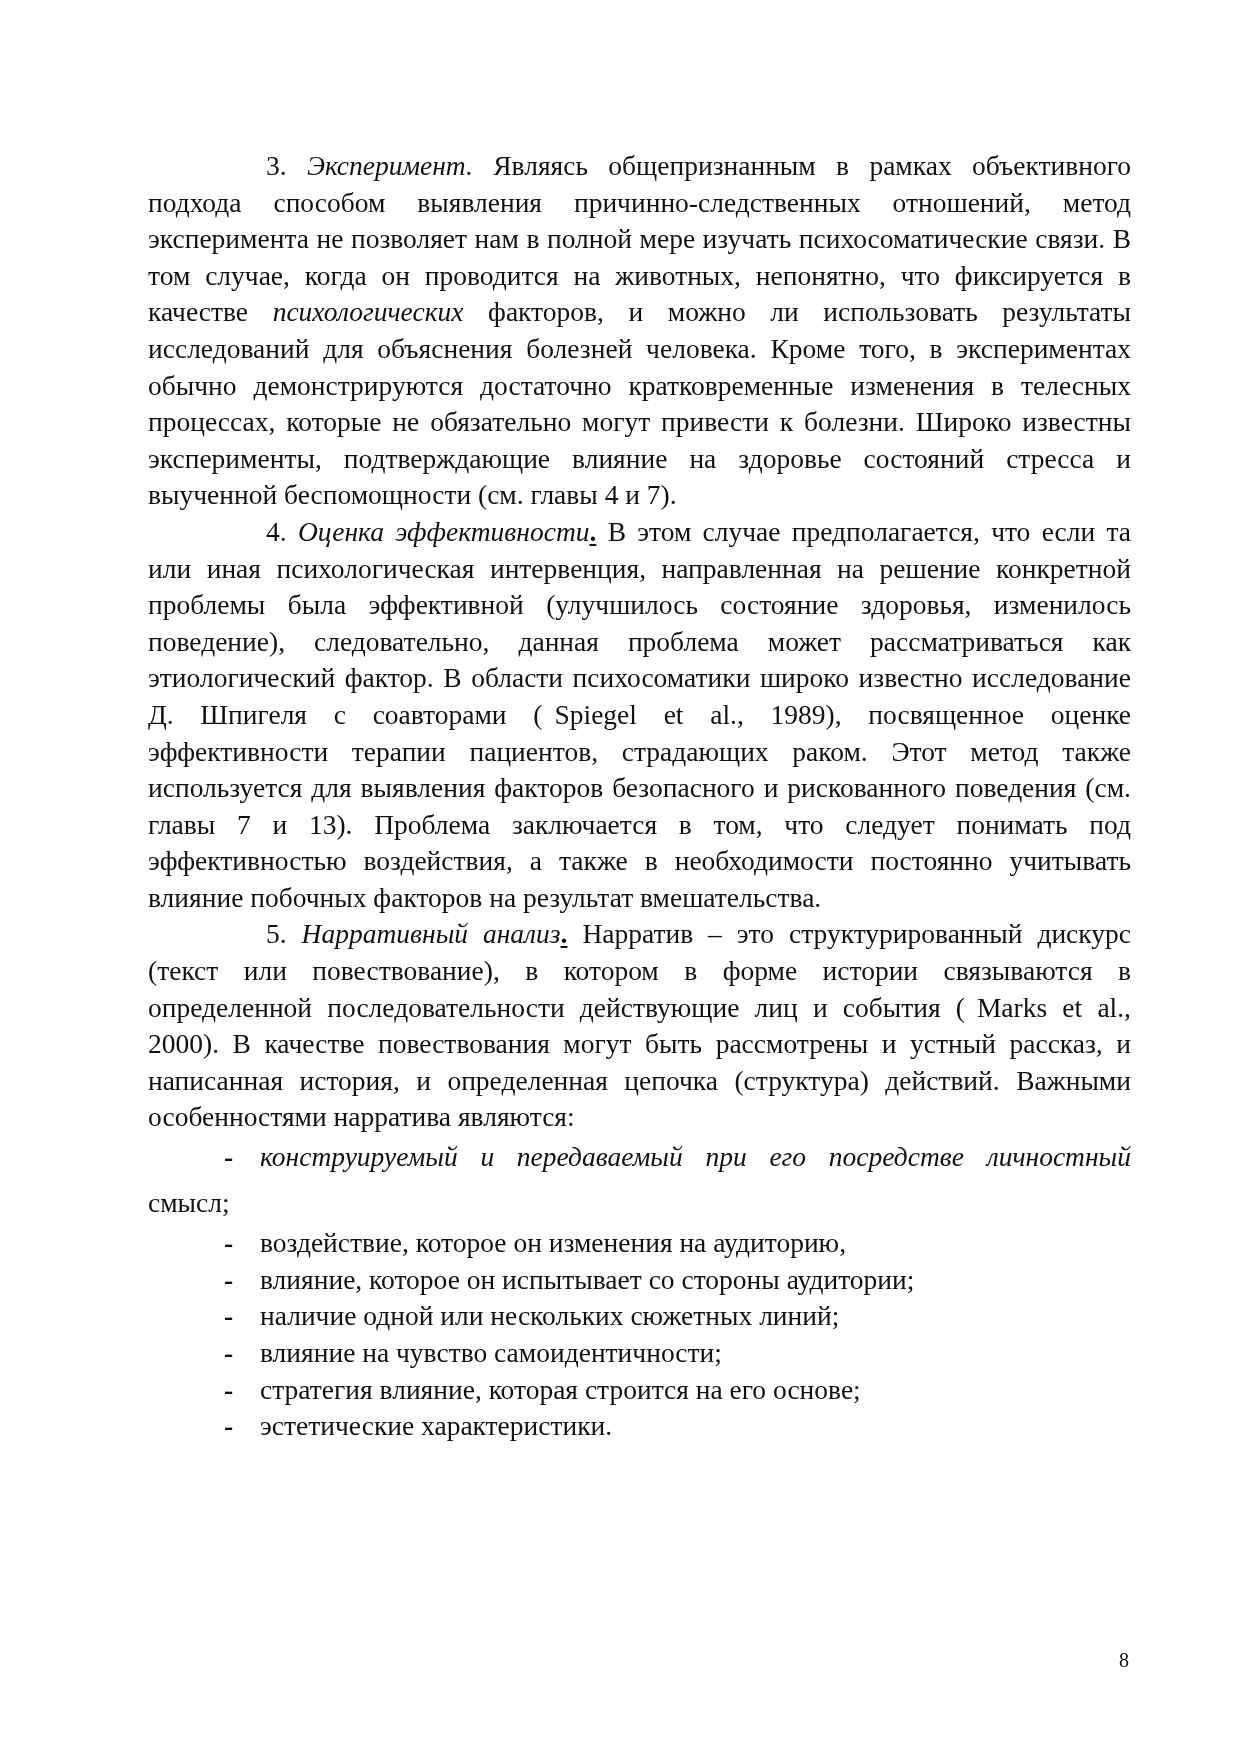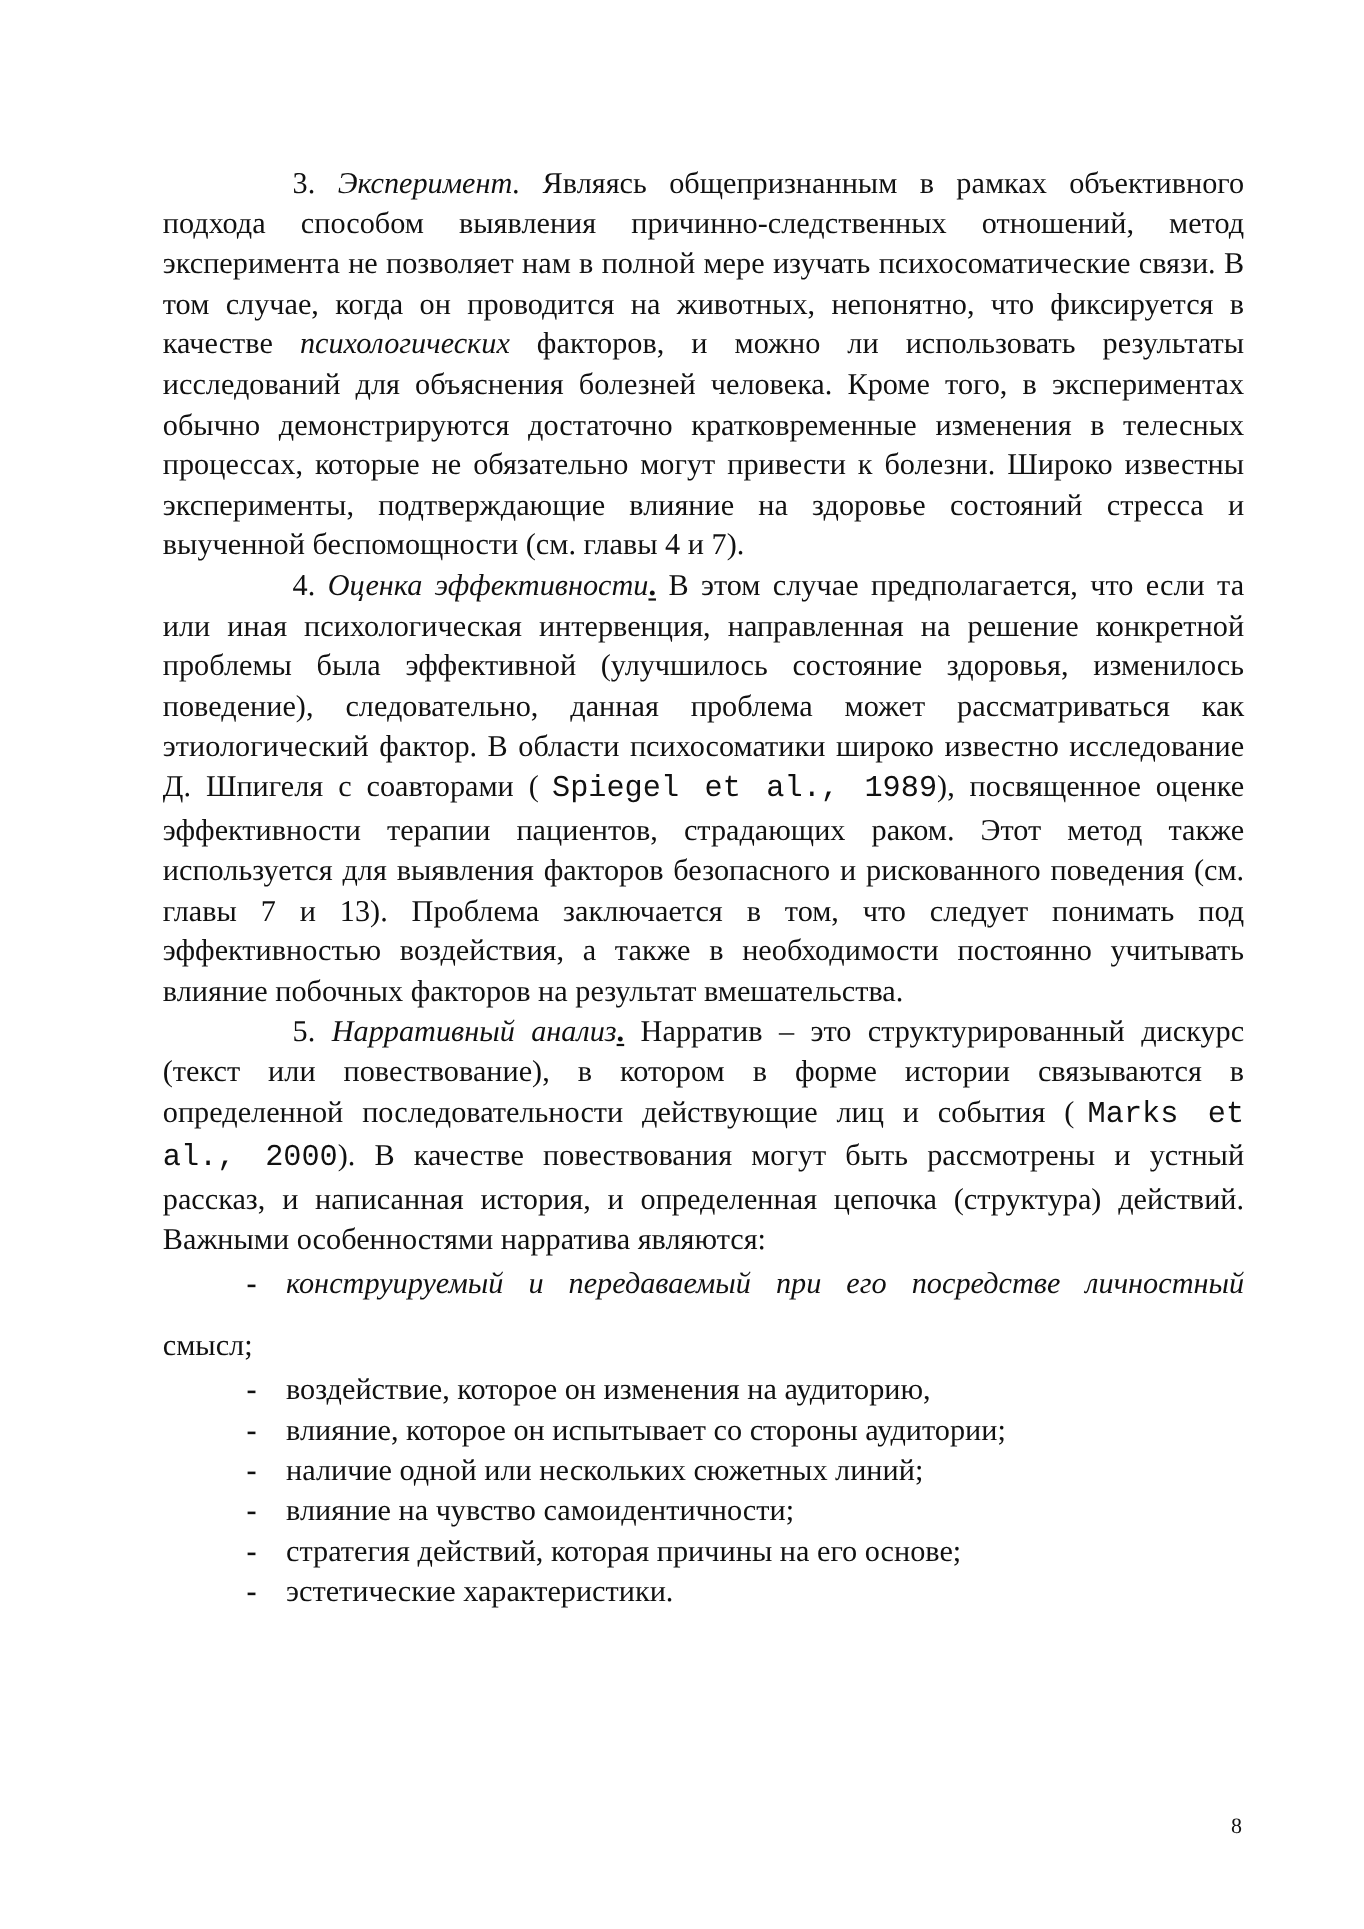--- a/index.html
+++ b/index.html
@@ -41,21 +41,21 @@
     }
     .heading-tail {
       text-decoration: underline;
       text-underline-offset: 3px;
       font-weight: bold;
     }
     .ital {
       font-style: italic;
     }
     .cite {
-      font-family: Liberation Mono, monospace;
+      font-family: Liberation Serif, serif;
       margin-left: 12px;
     }
     .list {
       list-style: none;
       margin: 0;
       padding: 0;
     }
     .list-item {
       position: relative;
       margin: 0;
@@ -72,21 +72,21 @@
       padding-left: 112px;
     }
     .list-item.first .item-text {
       text-align: justify;
       text-align-last: justify;
       font-style: italic;
     }
     .list-item .cont {
       display: block;
       padding-left: 0;
-      margin-top: 20px;
+      margin-top: 9px;
     }
     .page-number {
       position: absolute;
       left: 1119px;
       top: 1648px;
       font-size: 20px;
       line-height: 24px;
     }
   </style>
 </head>
@@ -127,21 +127,21 @@
     <li class="list-item">
       <span class="dash">-</span>
       <span class="item-text">наличие одной или нескольких сюжетных линий;</span>
     </li>
     <li class="list-item">
       <span class="dash">-</span>
       <span class="item-text">влияние на чувство самоидентичности;</span>
     </li>
     <li class="list-item">
       <span class="dash">-</span>
-      <span class="item-text">стратегия действий, которая причины на его основе;</span>
+      <span class="item-text">стратегия влияние, которая строится на его основе;</span>
     </li>
     <li class="list-item">
       <span class="dash">-</span>
       <span class="item-text">эстетические характеристики.</span>
     </li>
   </ul>
 </div>
 
 <div class="page-number">8</div>
 

